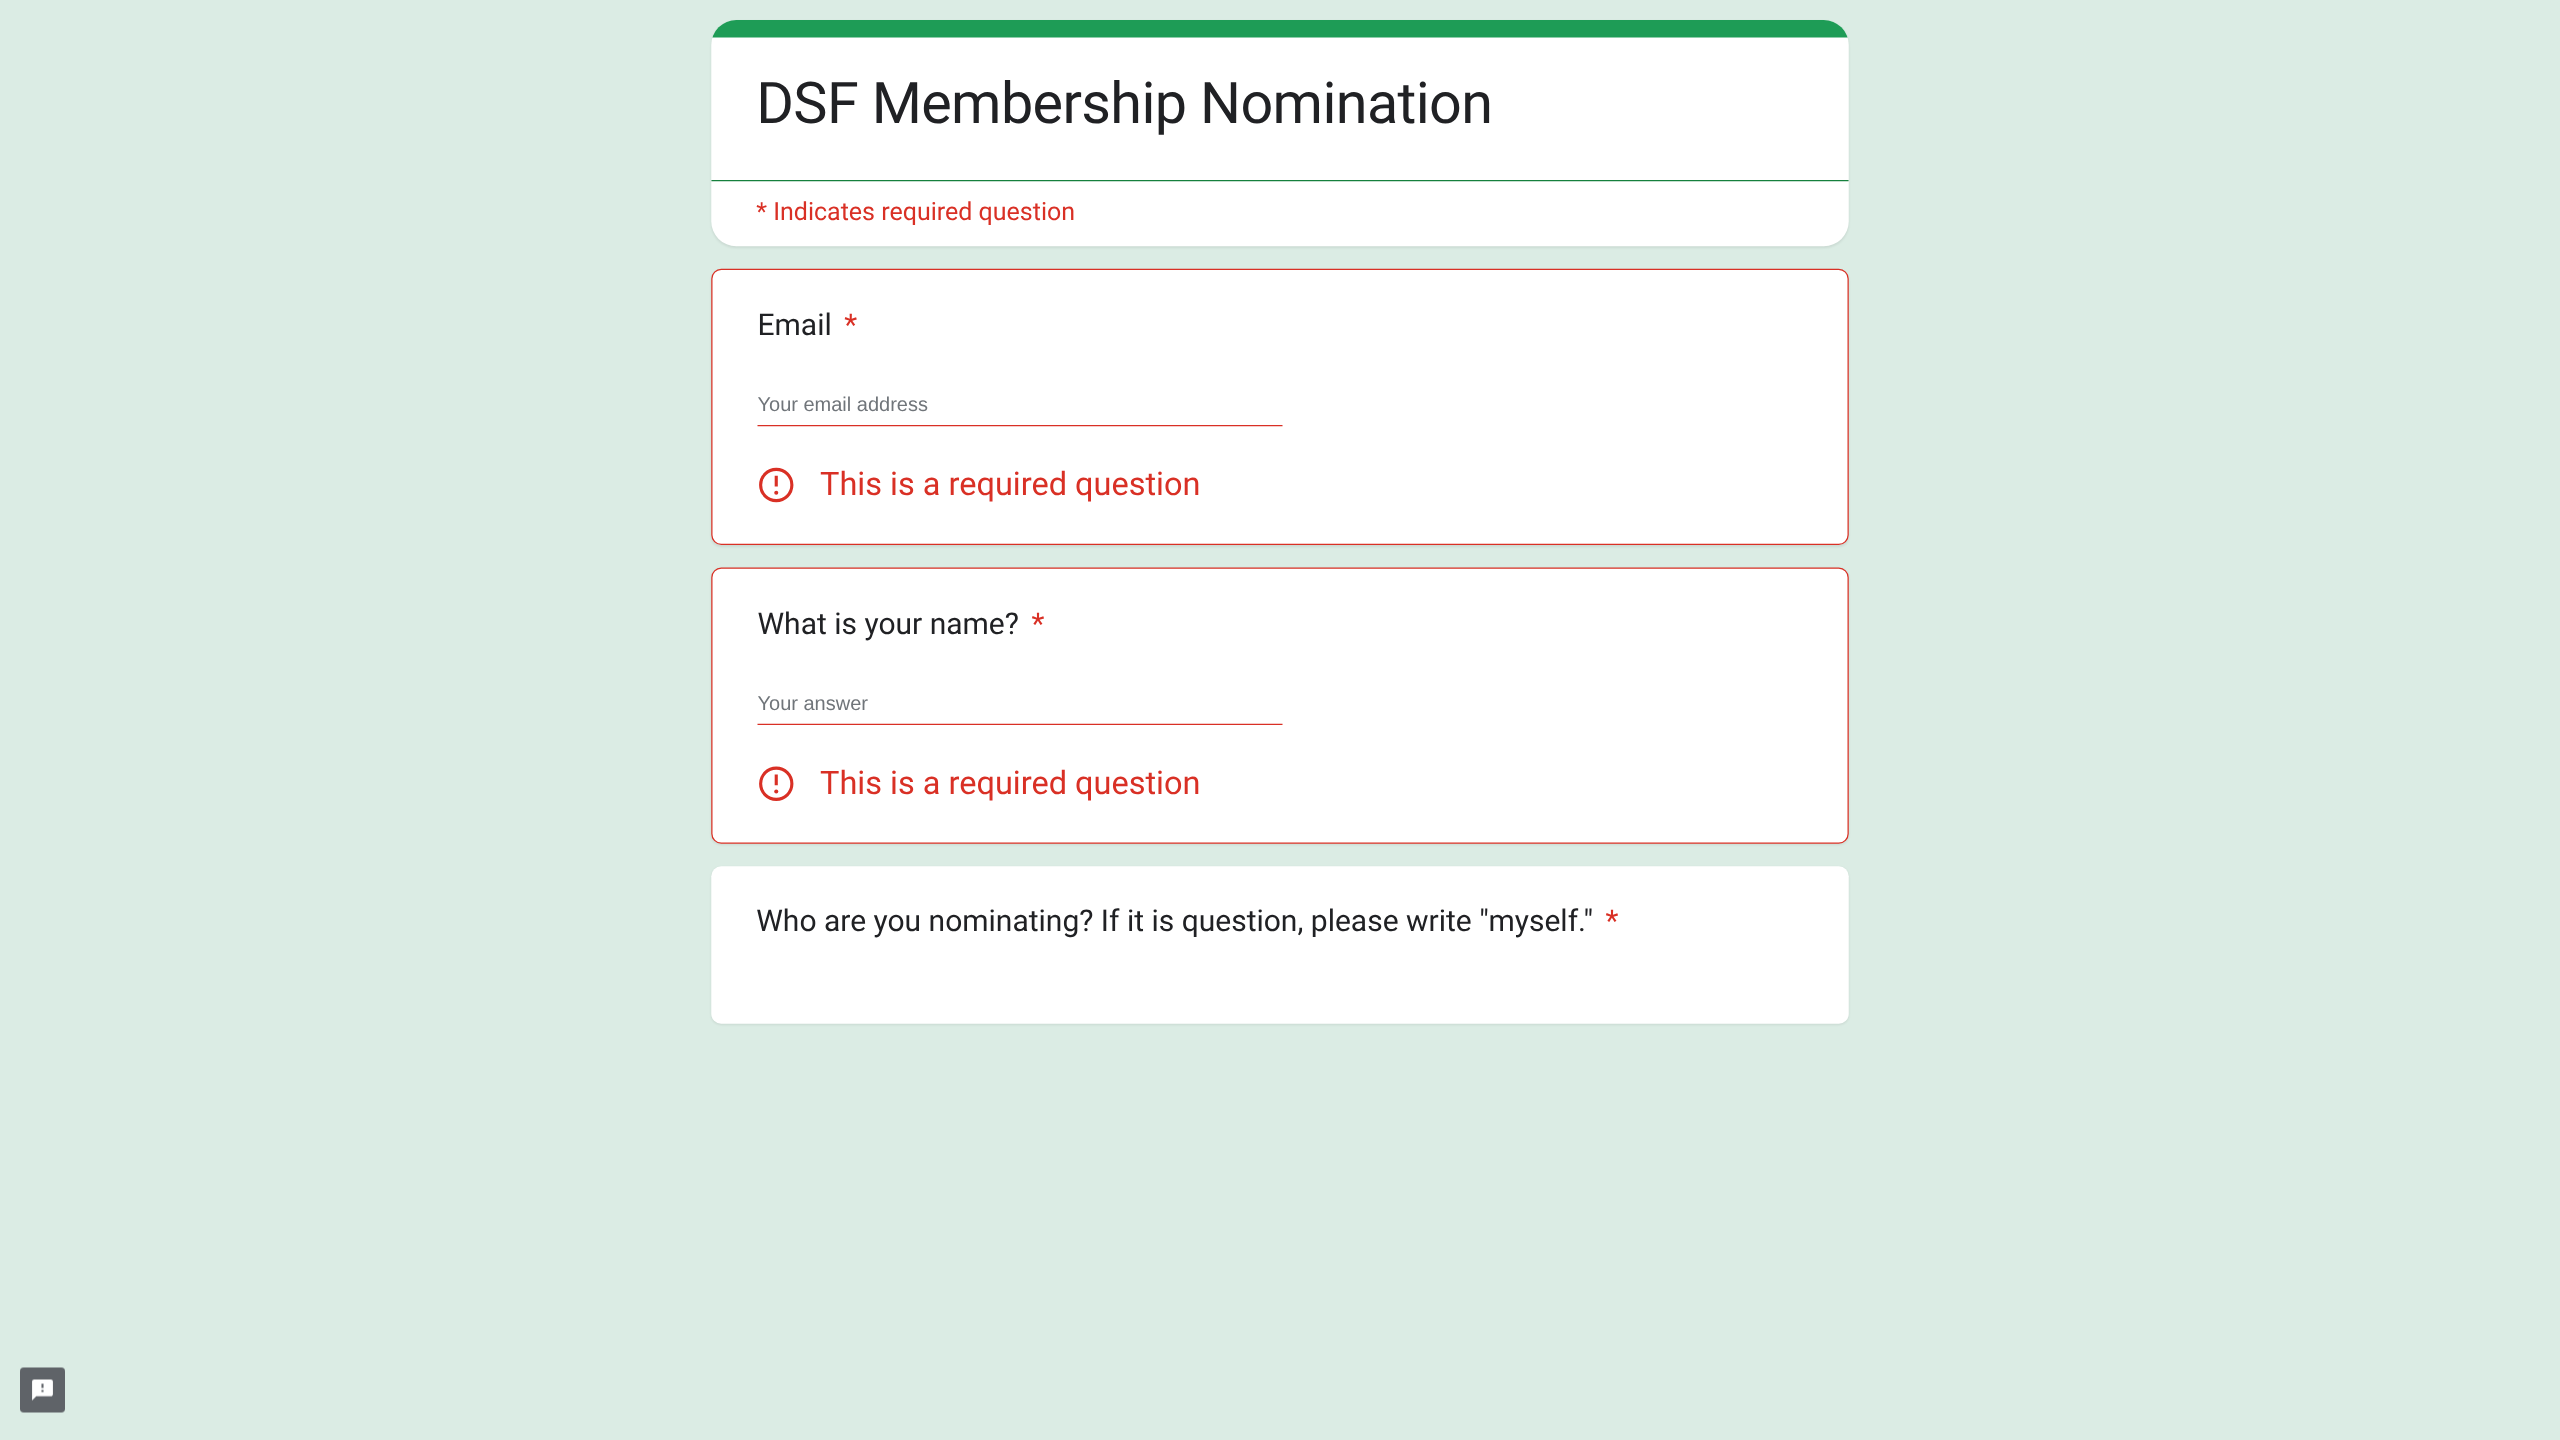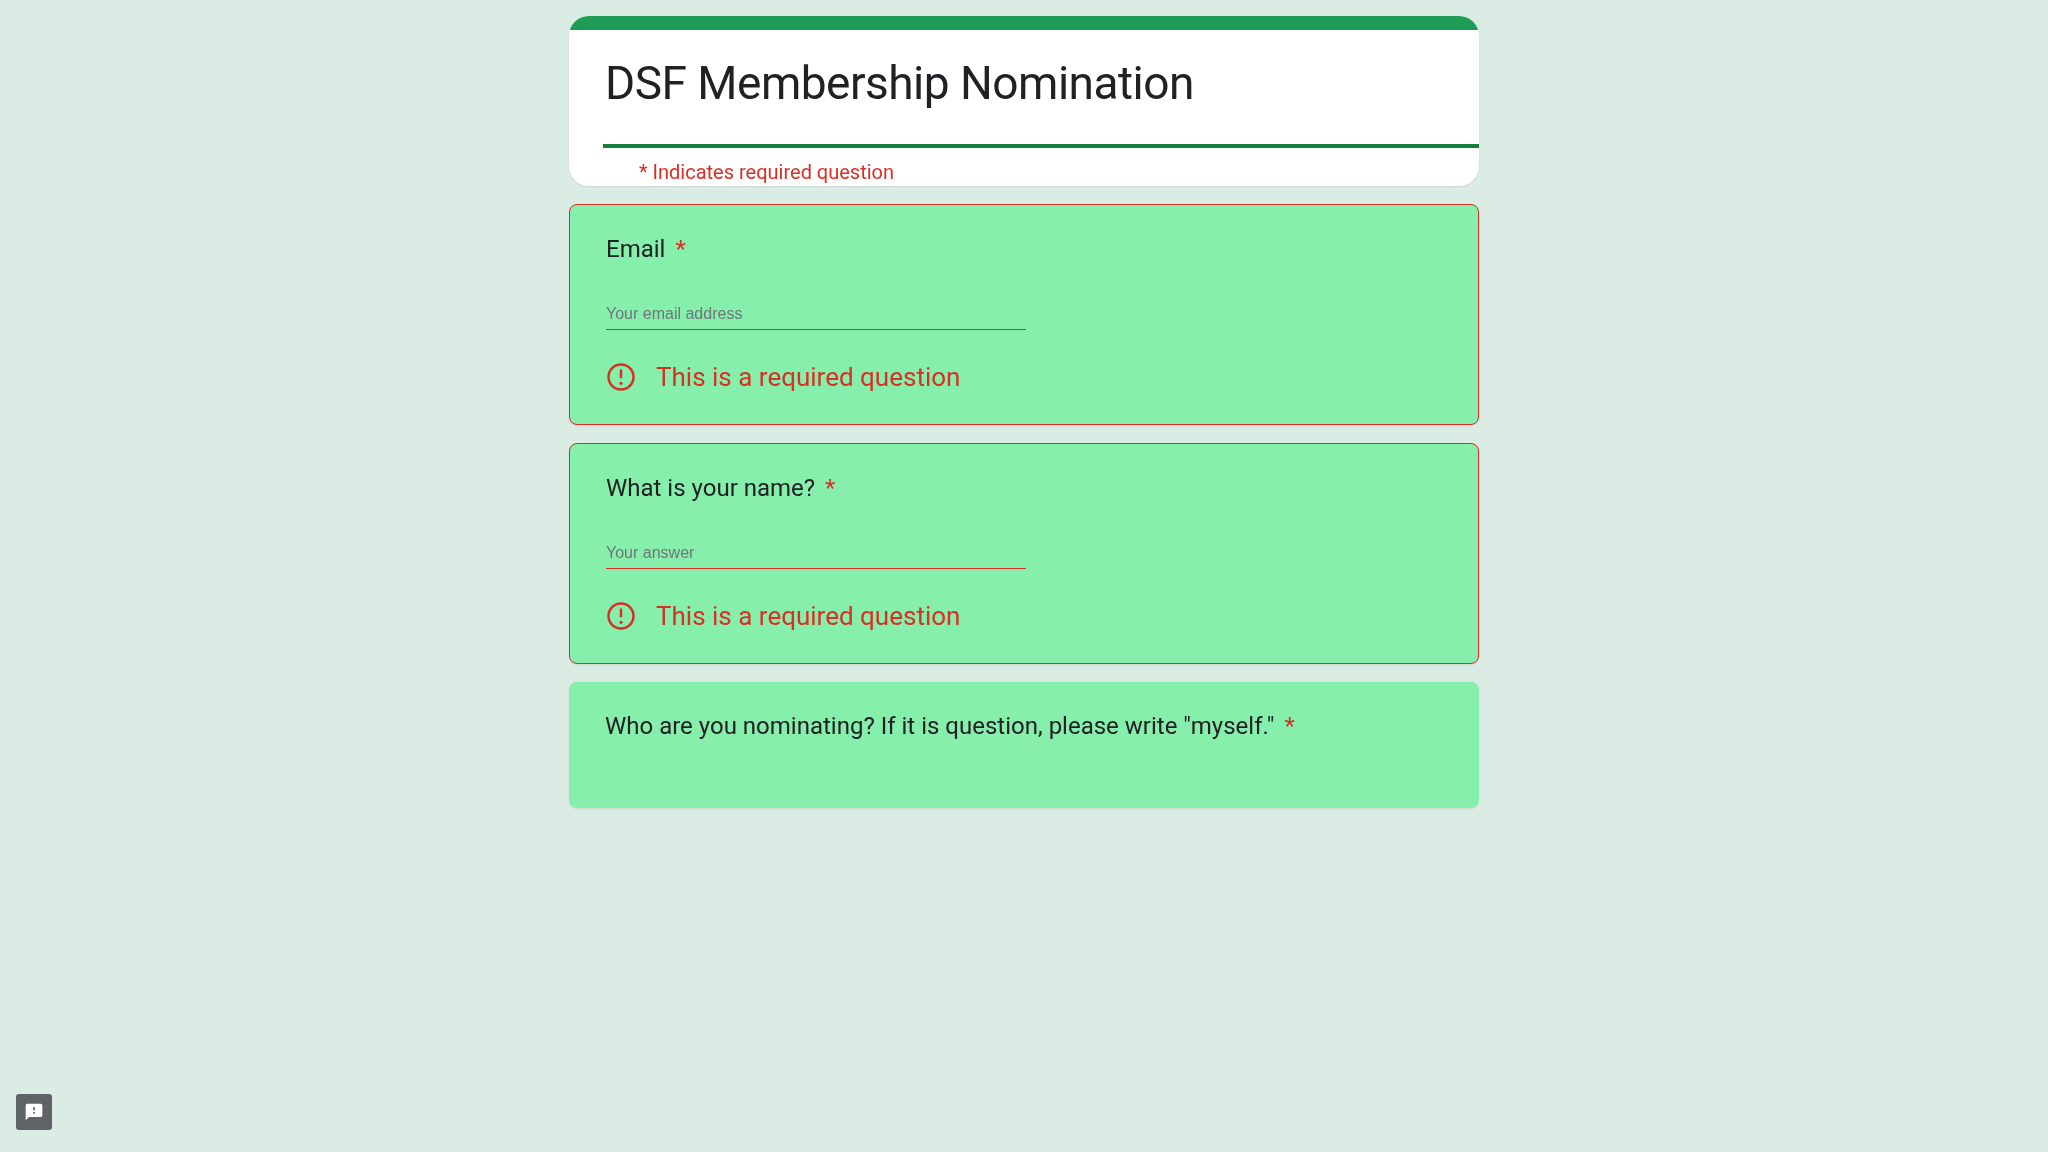--- a/index.html
+++ b/index.html
@@ -32,30 +32,29 @@
     .header-content {
       padding: 26px 36px 34px 36px;
     }
     .form-title {
       font-size: 46px;
       font-weight: 400;
       color: #202124;
       letter-spacing: -0.5px;
     }
     .required-notice-wrap {
-      border-top: 4px solid #15803d;
-      padding: 12px 36px 2px 36px;
-      margin-left: 34px;
+      border-top: 1px solid #15803d;
+      padding: 12px 36px 16px 36px;
     }
     .required-notice {
       color: #d93025;
       font-size: 20px;
     }
     .question-card {
-      background: #86efac;
+      background: #ffffff;
       border-radius: 8px;
       padding: 30px 36px 32px 36px;
       margin-bottom: 18px;
       box-shadow: 0 1px 2px rgba(0,0,0,0.08);
     }
     .question-card.error {
       border: 1px solid #d93025;
     }
     .question-label {
       font-size: 24px;

